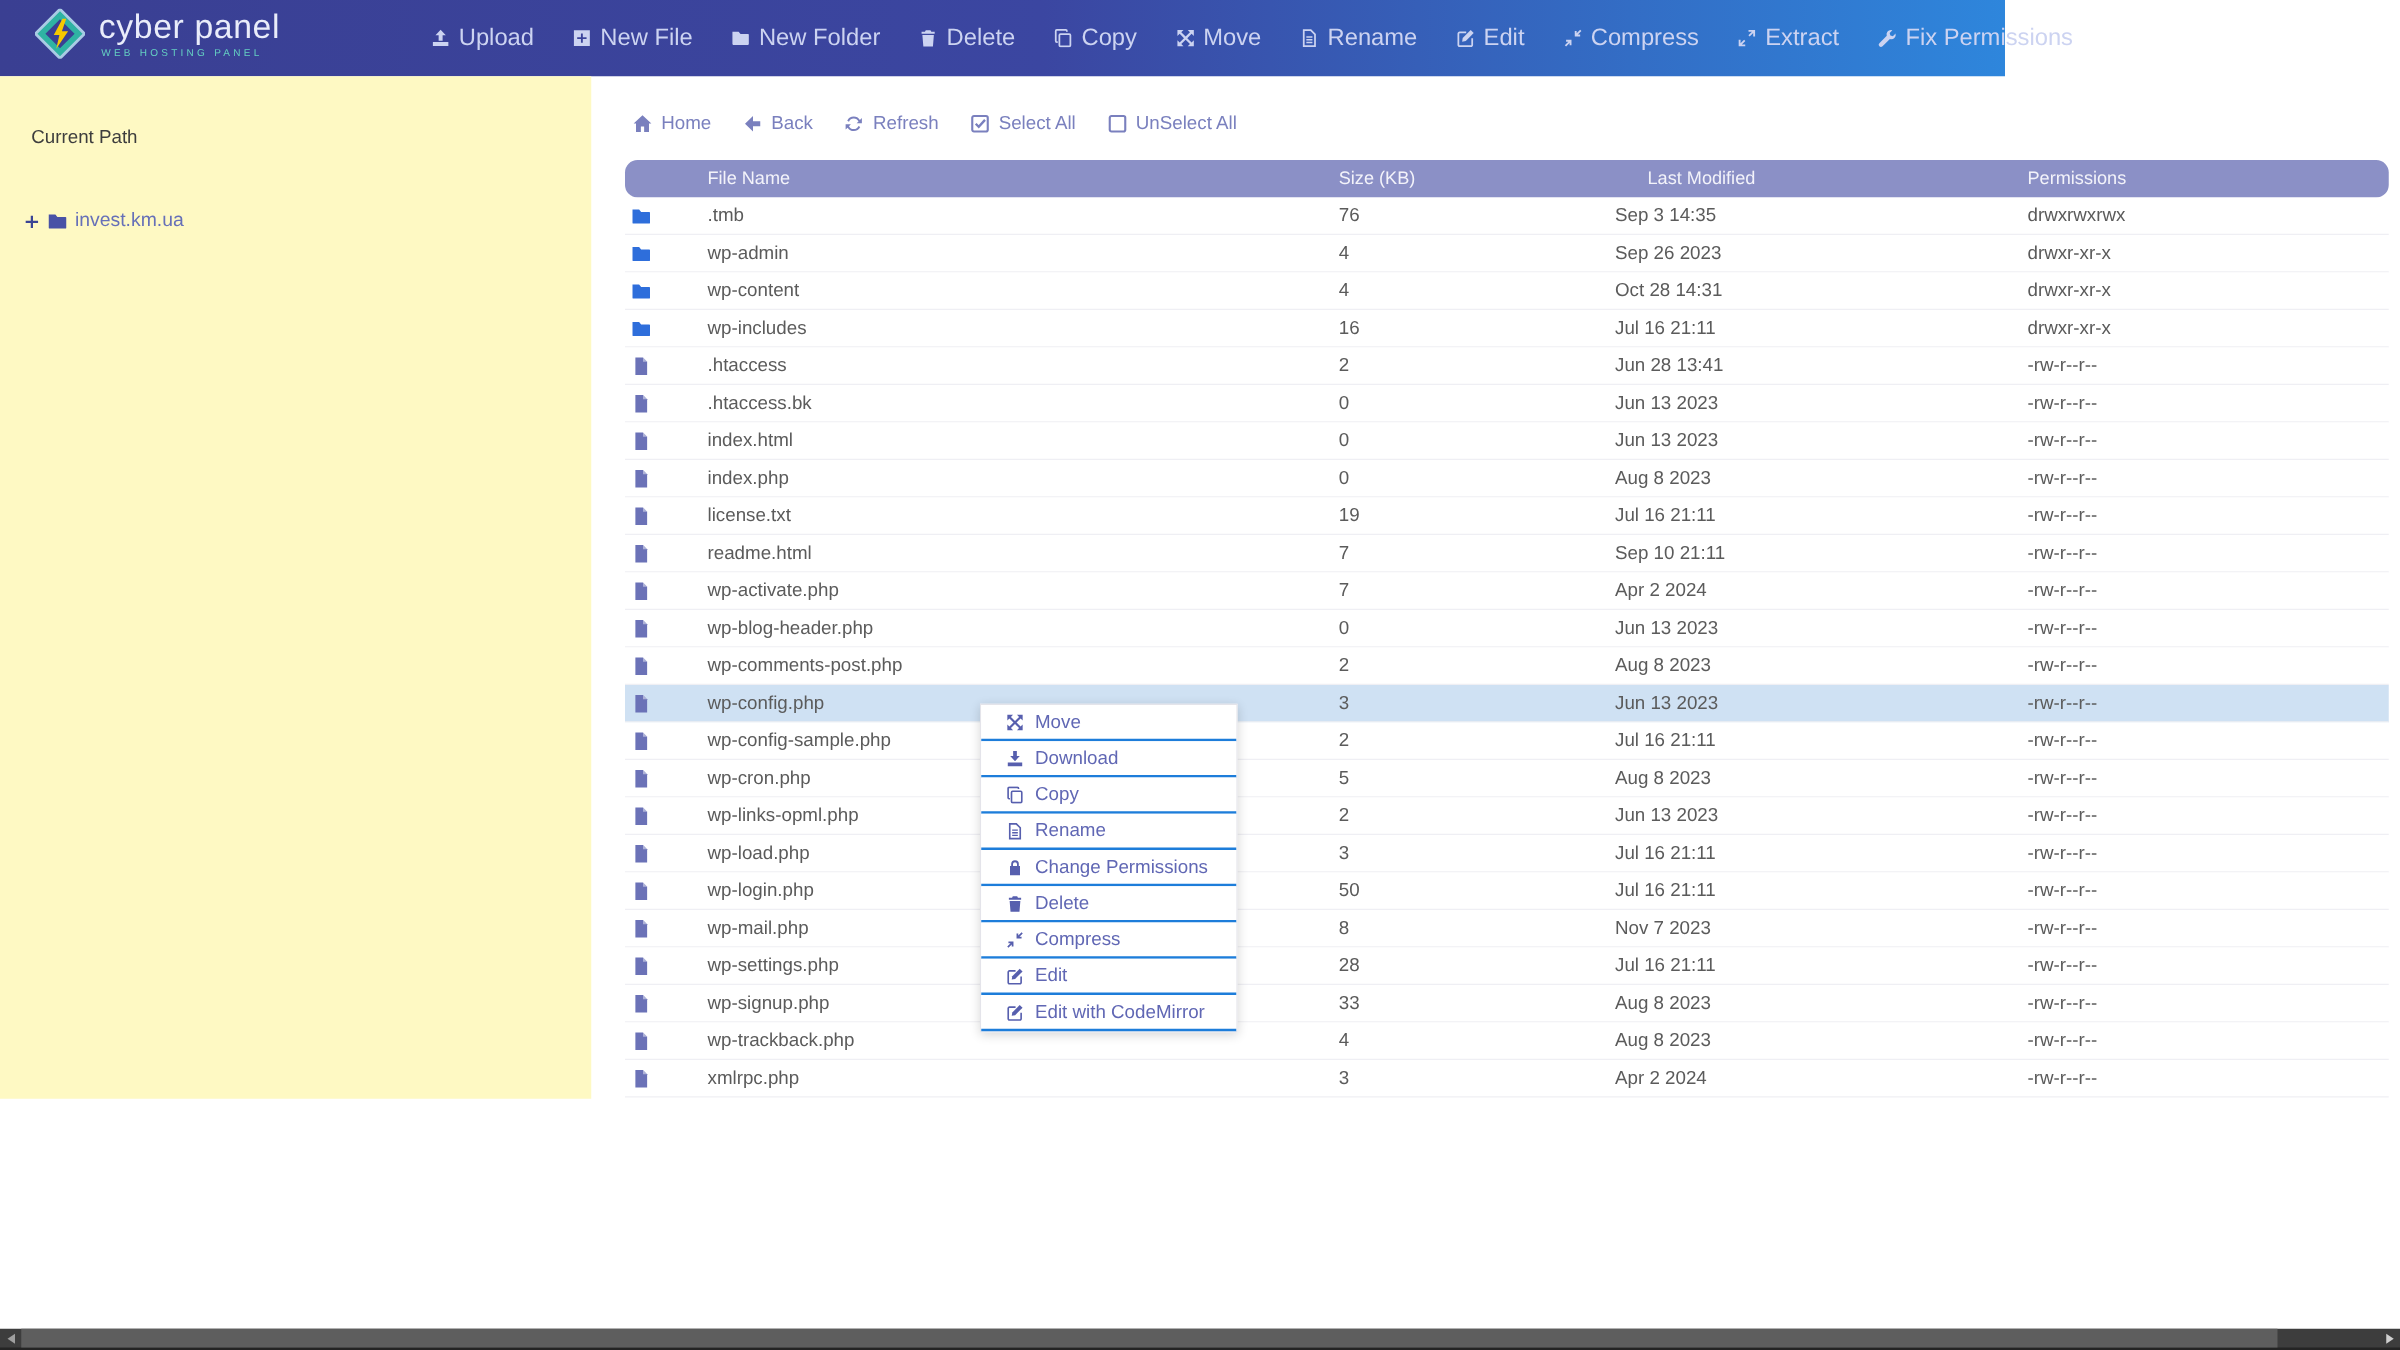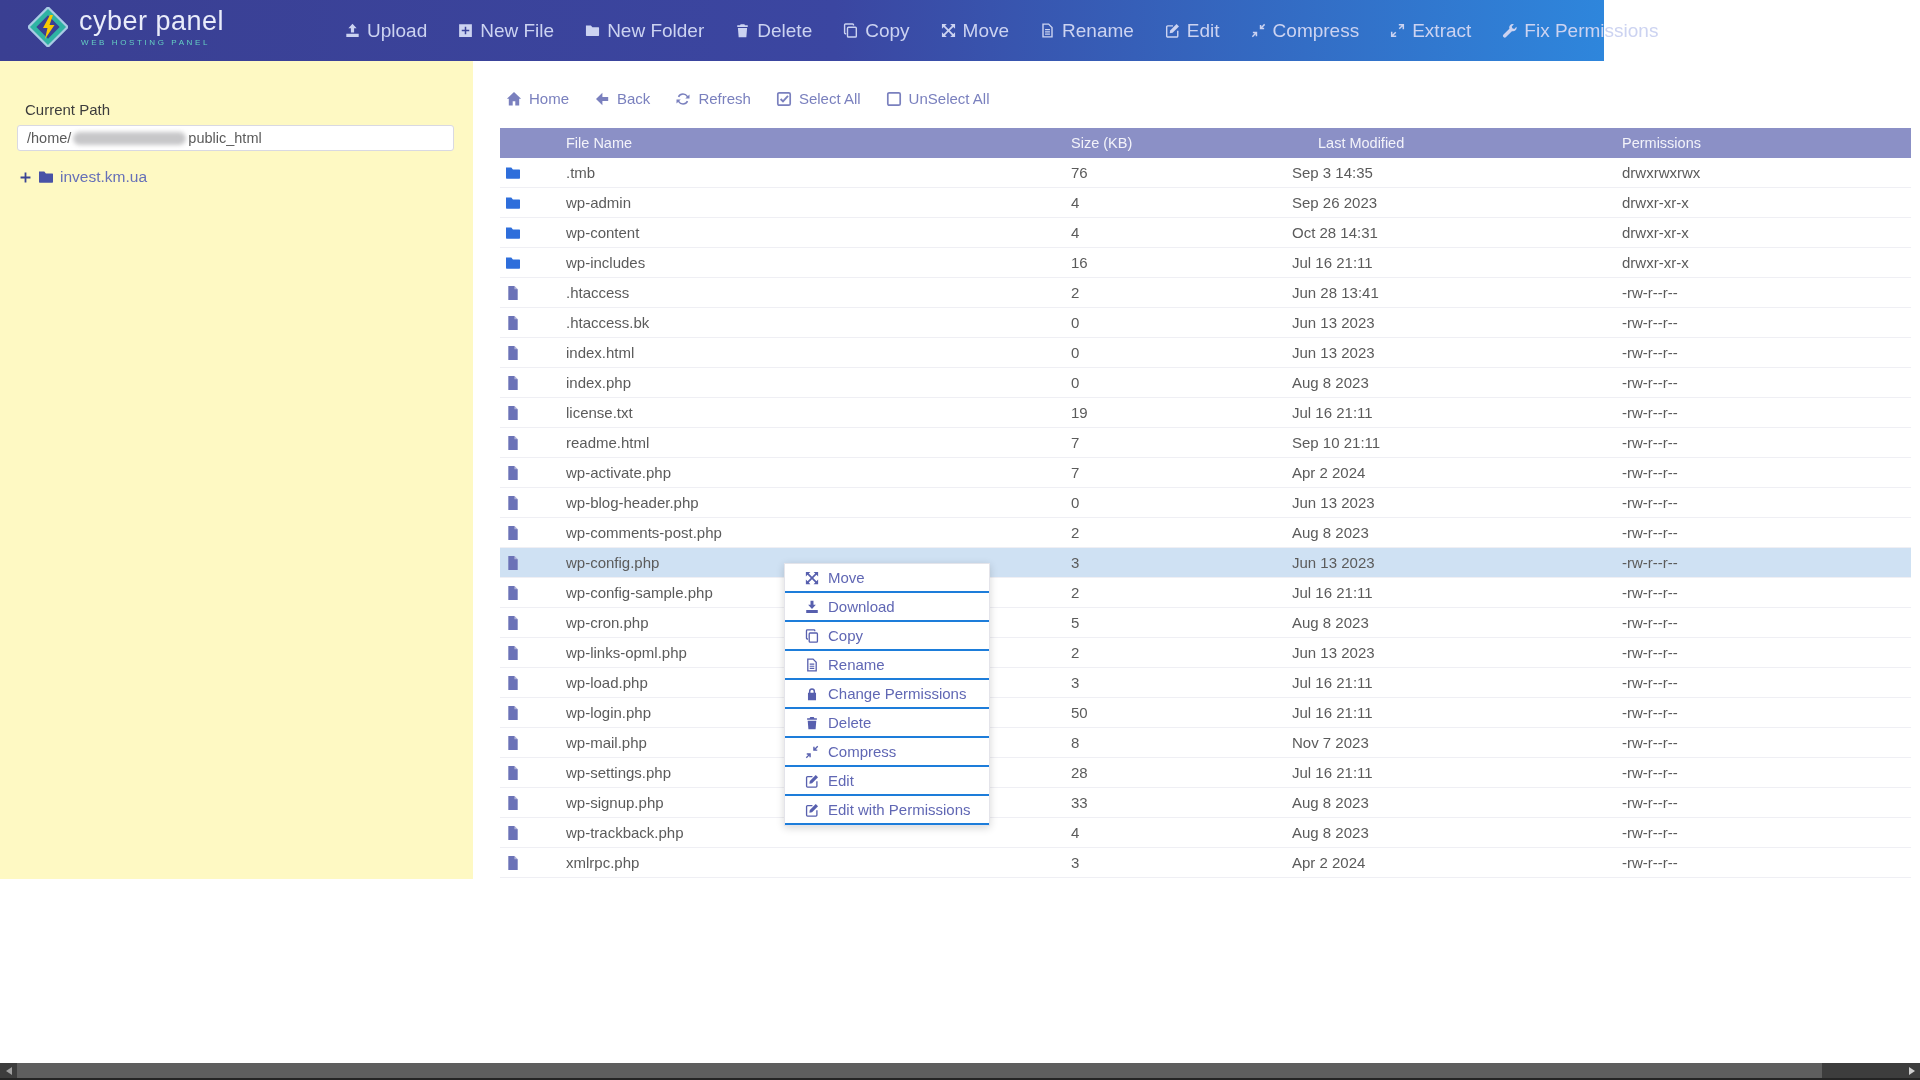--- a/index.html
+++ b/index.html
@@ -35,21 +35,21 @@
   .tree-item .plus { color:#3a4494; }
   .tree-item .fold { color:#4852a6; }
 
   
   .toolbar { position:absolute; left:506px; top:90px; display:flex; align-items:center; gap:25px; }
   .tool-item { display:flex; align-items:center; gap:7px; color:#7a80be; font-size:15px;
                cursor:pointer; white-space:nowrap; }
 
   
   .ftable { position:absolute; left:500px; top:128px; width:1411px; }
-  .thead { position:relative; height:30px; background:#8b90c6; color:#f3f3fa; font-size:14.5px; }
+  .thead { position:relative; height:30px; background:#8b90c6; color:#f3f3fa; font-size:14.5px;border-radius:10px; }
   .thead span { position:absolute; line-height:30px; }
   .th-name { left:66px; } .th-size { left:571px; } .th-mod { left:818px; } .th-perm { left:1122px; }
   .frow { position:relative; height:30px; border-bottom:1px solid #efeff4; background:#fff;
           font-size:15px; color:#5b5b5b; cursor:pointer; }
   .frow.selected { background:#cfe1f3; }
   .frow .ficon { position:absolute; left:5px; top:7px; }
   .c-name { position:absolute; left:66px; line-height:29px; }
   .c-size { position:absolute; left:571px; line-height:29px;text-align:center; }
   .c-mod  { position:absolute; left:792px; line-height:29px; }
   .c-perm { position:absolute; left:1122px; line-height:29px; }
@@ -183,25 +183,20 @@
               <path d="M11.5 1a3.8 3.8 0 0 0-3.6 5L1.6 12.3a1.9 1.9 0 1 0 2.7 2.7L10.6 8.7A3.8 3.8 0 0 0 15.4 4l-2.3 2.3-2.1-.6-.6-2.1 2.3-2.3A3.8 3.8 0 0 0 11.5 1z"></path>
             </svg>
           </span>
           <span>Fix Permissions</span>
         </li>
       </ul>
   </div>
 
   <div class="sidebar">
     <div class="cp-label">Current Path</div>
-    <div class="path-box">
-      <span>/home/</span>
-        <span class="redacted"></span>
-        <span>public_html</span>
-    </div>
     <div class="tree-item" id="tree-root">
         <span class="icon plus">
           <svg width="13" height="13" viewBox="0 0 16 16" fill="currentColor">
             <path d="M6.9 1.9h2.2v5h5v2.2h-5v5H6.9v-5h-5V6.9h5z"></path>
           </svg>
         </span>
         <span class="icon fold">
           <svg width="16" height="16" viewBox="0 0 16 16" fill="currentColor">
             <path d="M1 2.6h5.3l1.6 1.9h6.5a.6.6 0 0 1 .6.6v8a.7.7 0 0 1-.7.7H1.7a.7.7 0 0 1-.7-.7z"></path>
           </svg>
@@ -618,21 +613,21 @@
         </span>
         <span>Edit</span>
       </div>
       <div class="cm-item">
         <span class="icon" style="color: rgb(87, 95, 174);">
           <svg width="14" height="14" viewBox="0 0 16 16" fill="currentColor">
             <path d="M13.6 8.2v5.6a1.1 1.1 0 0 1-1.1 1.1H2.9a1.1 1.1 0 0 1-1.1-1.1V4.2a1.1 1.1 0 0 1 1.1-1.1h5.6" fill="none" stroke="currentColor" stroke-width="1.5"></path>
             <path d="M12.3 1.1l2.6 2.6-6.8 6.8-3.1.5.5-3.1z"></path>
           </svg>
         </span>
-        <span>Edit with Permissions</span>
+        <span>Edit with CodeMirror</span>
       </div>
     </div>
 
   <div class="hscroll">
     <div class="hs-btn hs-left">
         <span class="tri-l"></span>
       </div>
     <div class="hs-thumb"></div>
     <div class="hs-btn hs-right">
         <span class="tri-r"></span>

